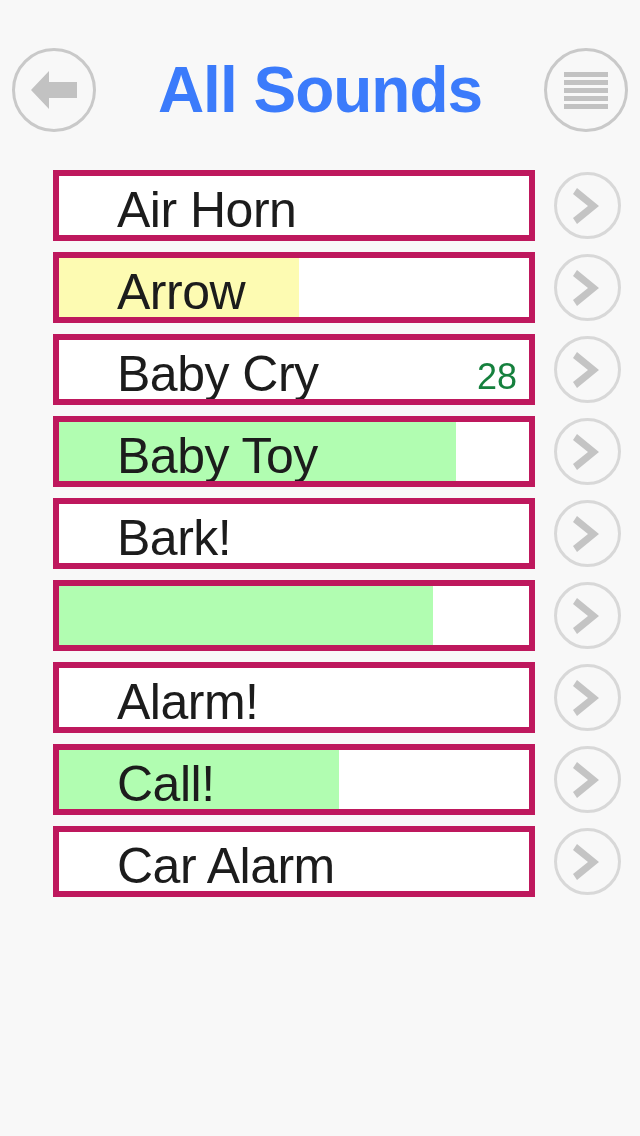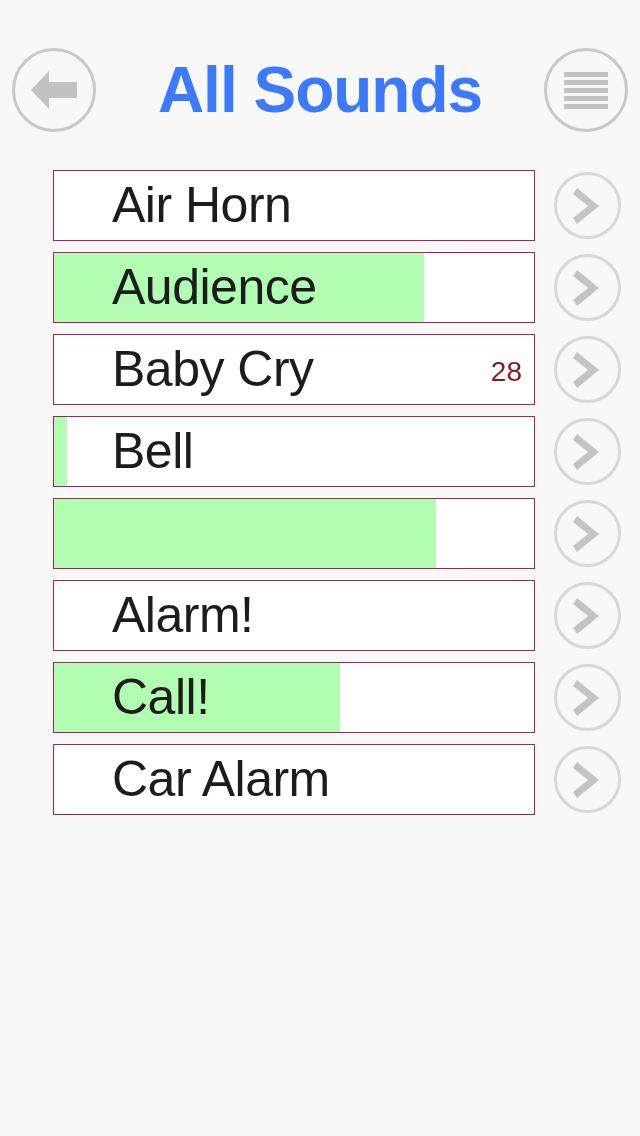--- a/index.html
+++ b/index.html
@@ -65,21 +65,21 @@
     position: relative;
     height: 82px;
     width: 640px;
   }
   .row-bar {
     position: absolute;
     left: 53px;
     top: 0;
     width: 482px;
     height: 71px;
-    border: 1px solid #be185d;
+    border: 6px solid #be185d;
     box-sizing: border-box;
     background: #ffffff;
     overflow: hidden;
   }
   .row-fill {
     position: absolute;
     left: 0;
     top: 0;
     bottom: 0;
     width: 0;
@@ -96,22 +96,22 @@
     color: #1c1c1c;
     white-space: nowrap;
     letter-spacing: -0.5px;
   }
   .row-count {
     position: absolute;
     right: 12px;
     top: 0;
     height: 71px;
     line-height: 74px;
-    font-size: 28px;
-    color: #7f1d1d;
+    font-size: 36px;
+    color: #15803d;
   }
   .row-chevron {
     position: absolute;
     left: 554px;
     top: 2px;
     width: 67px;
     height: 67px;
     border-radius: 50%;
     border: 3px solid #d8d8d8;
     box-sizing: border-box;
@@ -159,42 +159,52 @@
         <div class="row-fill" style="width:0%"></div>
         <div class="row-label">Air Horn</div>
         <div class="row-count"></div>
       </div>
       <div class="row-chevron"><span><svg width="34" height="40" viewBox="0 0 34 40" aria-hidden="true">
             <path d="M6 2 L2 8 L17 20 L2 32 L6 38 L28 20 Z" fill="#c4c4c4"></path>
           </svg></span></div>
     </div>
     <div class="sound-row">
       <div class="row-bar">
-        <div class="row-fill green" style="width:77%"></div>
-        <div class="row-label">Audience</div>
+        <div class="row-fill yellow" style="width:51%"></div>
+        <div class="row-label">Arrow</div>
         <div class="row-count"></div>
       </div>
       <div class="row-chevron"><span><svg width="34" height="40" viewBox="0 0 34 40" aria-hidden="true">
             <path d="M6 2 L2 8 L17 20 L2 32 L6 38 L28 20 Z" fill="#c4c4c4"></path>
           </svg></span></div>
     </div>
     <div class="sound-row">
       <div class="row-bar">
         <div class="row-fill" style="width:0%"></div>
         <div class="row-label">Baby Cry</div>
         <div class="row-count">28</div>
       </div>
       <div class="row-chevron"><span><svg width="34" height="40" viewBox="0 0 34 40" aria-hidden="true">
             <path d="M6 2 L2 8 L17 20 L2 32 L6 38 L28 20 Z" fill="#c4c4c4"></path>
           </svg></span></div>
     </div>
     <div class="sound-row">
       <div class="row-bar">
-        <div class="row-fill green" style="width:2.7%"></div>
-        <div class="row-label">Bell</div>
+        <div class="row-fill green" style="width:84.5%"></div>
+        <div class="row-label">Baby Toy</div>
+        <div class="row-count"></div>
+      </div>
+      <div class="row-chevron"><span><svg width="34" height="40" viewBox="0 0 34 40" aria-hidden="true">
+            <path d="M6 2 L2 8 L17 20 L2 32 L6 38 L28 20 Z" fill="#c4c4c4"></path>
+          </svg></span></div>
+    </div>
+    <div class="sound-row">
+      <div class="row-bar">
+        <div class="row-fill" style="width:0%"></div>
+        <div class="row-label">Bark!</div>
         <div class="row-count"></div>
       </div>
       <div class="row-chevron"><span><svg width="34" height="40" viewBox="0 0 34 40" aria-hidden="true">
             <path d="M6 2 L2 8 L17 20 L2 32 L6 38 L28 20 Z" fill="#c4c4c4"></path>
           </svg></span></div>
     </div>
     <div class="sound-row">
       <div class="row-bar">
         <div class="row-fill green" style="width:79.5%"></div>
         <div class="row-count"></div>

